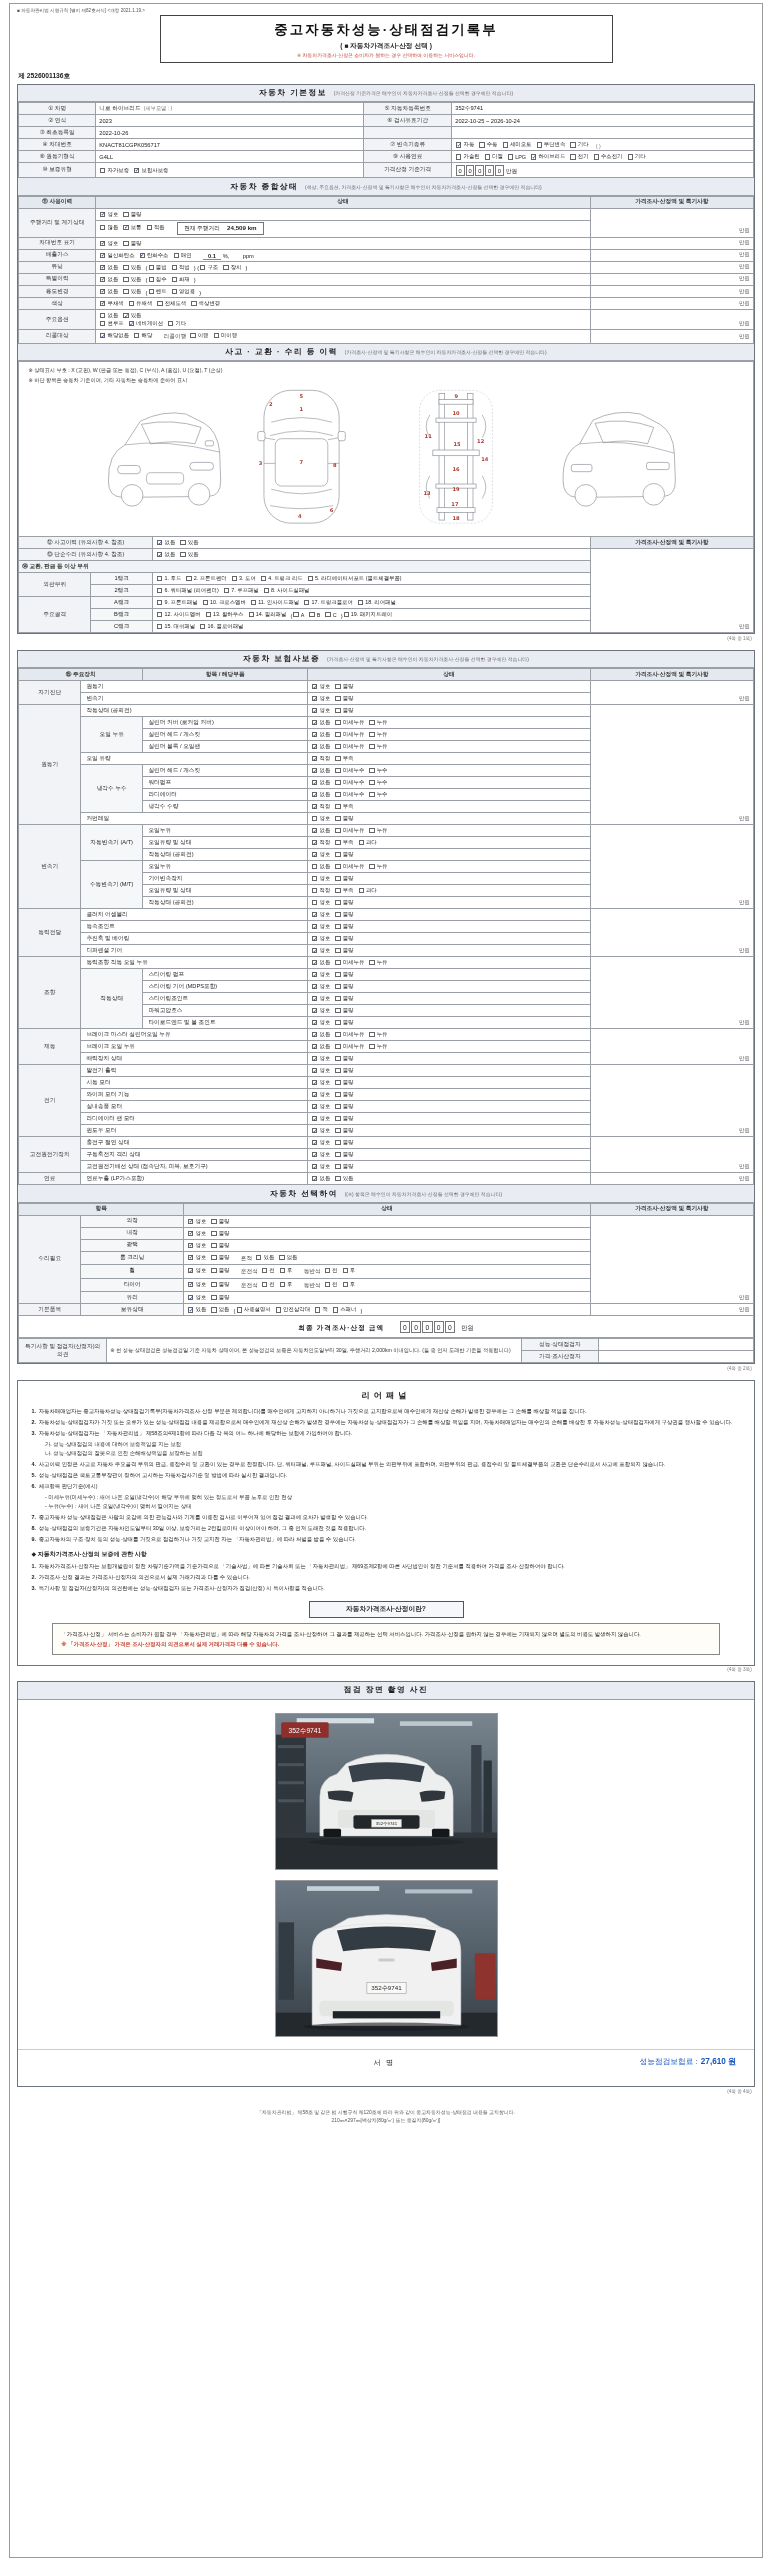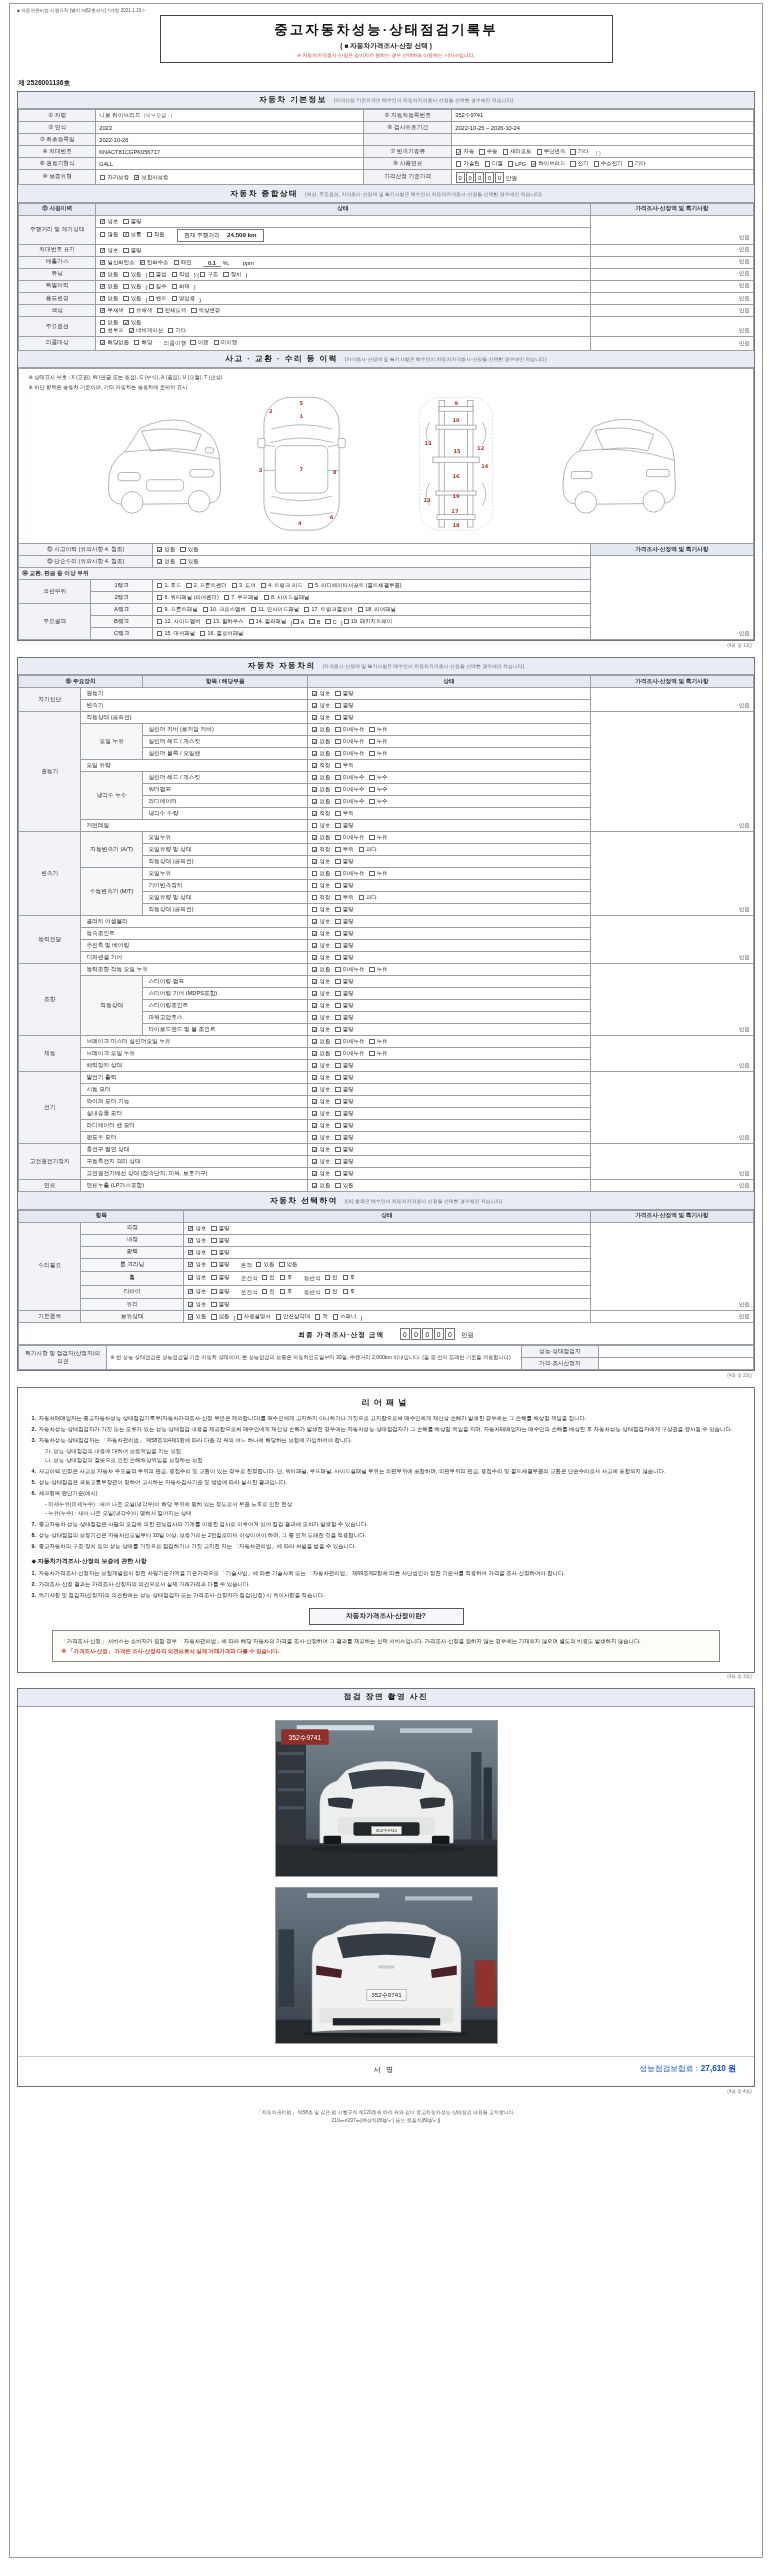--- a/index.html
+++ b/index.html
@@ -1,19 +1,19 @@
 <!DOCTYPE html>
 <html style="font-size:8.2px"><head>
 <meta charset="utf-8">
 <style>
 *{box-sizing:border-box;margin:0;padding:0}
 body{background:#fff;font-family:"Liberation Sans","DejaVu Sans",sans-serif;color:#222;font-size:5.7px;padding:3.1px 0 10.3px}
 .page{width:754px;min-height:2555px;margin:0 auto;background:#fff;border:0.5px solid #9a9a9a;padding:4.1px 7.2px 15.5px}
 .topnote{font-size:4.6px;color:#555;margin-bottom:2.1px}
-.titlebox{width:453px;margin:1px auto 16px;border:1px solid #444;text-align:center;padding:5.2px 4.1px 4.1px}
+.titlebox{width:453px;margin:1px auto 9px;border:1px solid #444;text-align:center;padding:5.2px 4.1px 4.1px}
 .titlebox h1{font-size:13.4px;letter-spacing:2.1px;color:#111}
 .subtitle{font-size:6.7px;font-weight:bold;margin-top:2.1px}
 .titlenote{font-size:4.9px;color:#c0392b;margin-top:1.5px}
 .docno{font-size:6.7px;font-weight:bold;margin:4.1px 1px 3.1px}
 .block{border:0.5px solid #6e747b;margin-top:2.1px;background:#fff}
 .pgmark{text-align:right;font-size:4.6px;color:#777;padding:1.5px 3.1px 7.2px}
 .band{background:#e9edf3;border-bottom:0.5px solid #9aa0a6;text-align:center;padding:3.1px 2.1px}
 .bandtitle{font-weight:bold;font-size:7.7px;letter-spacing:1.5px}
 .bandnote{font-size:4.9px;color:#666;margin-left:5.2px;font-weight:normal}
 table{border-collapse:collapse;width:100%;table-layout:fixed}
@@ -49,21 +49,21 @@
 .noticeblock{padding:7.2px 13.4px 5.2px}
 .ntitle{text-align:center;font-size:8.2px;font-weight:bold;letter-spacing:4.1px;margin:2.1px 0 6.2px}
 .nitem{font-size:5.4px;line-height:1.55;margin:2.6px 0;text-align:justify}
 .nn{font-weight:bold;margin-right:2.6px}
 .nsub{font-size:5.4px;line-height:1.5;margin:1px 0 1px 13.4px;color:#333}
 .nhead{font-weight:bold;font-size:6px;margin:7.2px 0 2.1px}
 .pbox-title{display:block;width:155px;margin:9.3px auto 5.2px;border:0.8px solid #555;text-align:center;padding:2.6px 0;font-weight:bold;font-size:6.7px;background:#f5f7fa}
 .pbox{border:0.5px solid #888;padding:4.6px 8.2px;margin:0 20.6px 4.1px;background:#fffdf8}
 .pline{font-size:5.4px;line-height:1.55;margin:1.5px 0}
 .pline.red{color:#c0392b;font-weight:bold}
-.photoblock{padding-bottom:4px}
+.photoblock{padding-bottom:11px}
 .photo-wrap{text-align:center;padding:8.2px 0 2.1px}
 .photo{display:inline-block;border:0.5px solid #999;line-height:0;margin:5.2px 0;background:#445}
 .signrow{position:relative;text-align:center;padding:8.2px 15.5px 7.2px;border-top:0.5px solid #c8ccd2;margin-top:4.1px}
 .signlabel{font-size:7.2px;font-weight:normal;letter-spacing:5.2px}
 .fee{position:absolute;right:17.5px;top:6px;color:#1553c0;font-size:7.7px}
 .fee b{margin-left:3.1px;font-size:8.2px}
 .footer{margin-top:8.2px;text-align:center;font-size:4.9px;color:#555;line-height:1.7}
 </style>
 </head>
 <body>
@@ -557,21 +557,21 @@
                 <span class="cl">16. 플로어패널</span>
               </span></td>
           </tr>
         </tbody>
       </table>
   </div>
   <div class="pgmark">(4쪽 중 1쪽)</div>
 
   <div class="block">
     <div class="band">
-      <span class="bandtitle">자동차 자동차의</span>
+      <span class="bandtitle">자동차 보험사보증</span>
       <span class="bandnote">(가격조사·산정액 및 특기사항은 매수인이 자동차가격조사·산정을 선택한 경우에만 적습니다)</span>
     </div>
     <table>
         <colgroup>
           <col style="width: 62px;">
           <col style="width: 62px;">
           <col style="width: 165px;">
           <col>
           <col style="width: 163px;">
         </colgroup>

